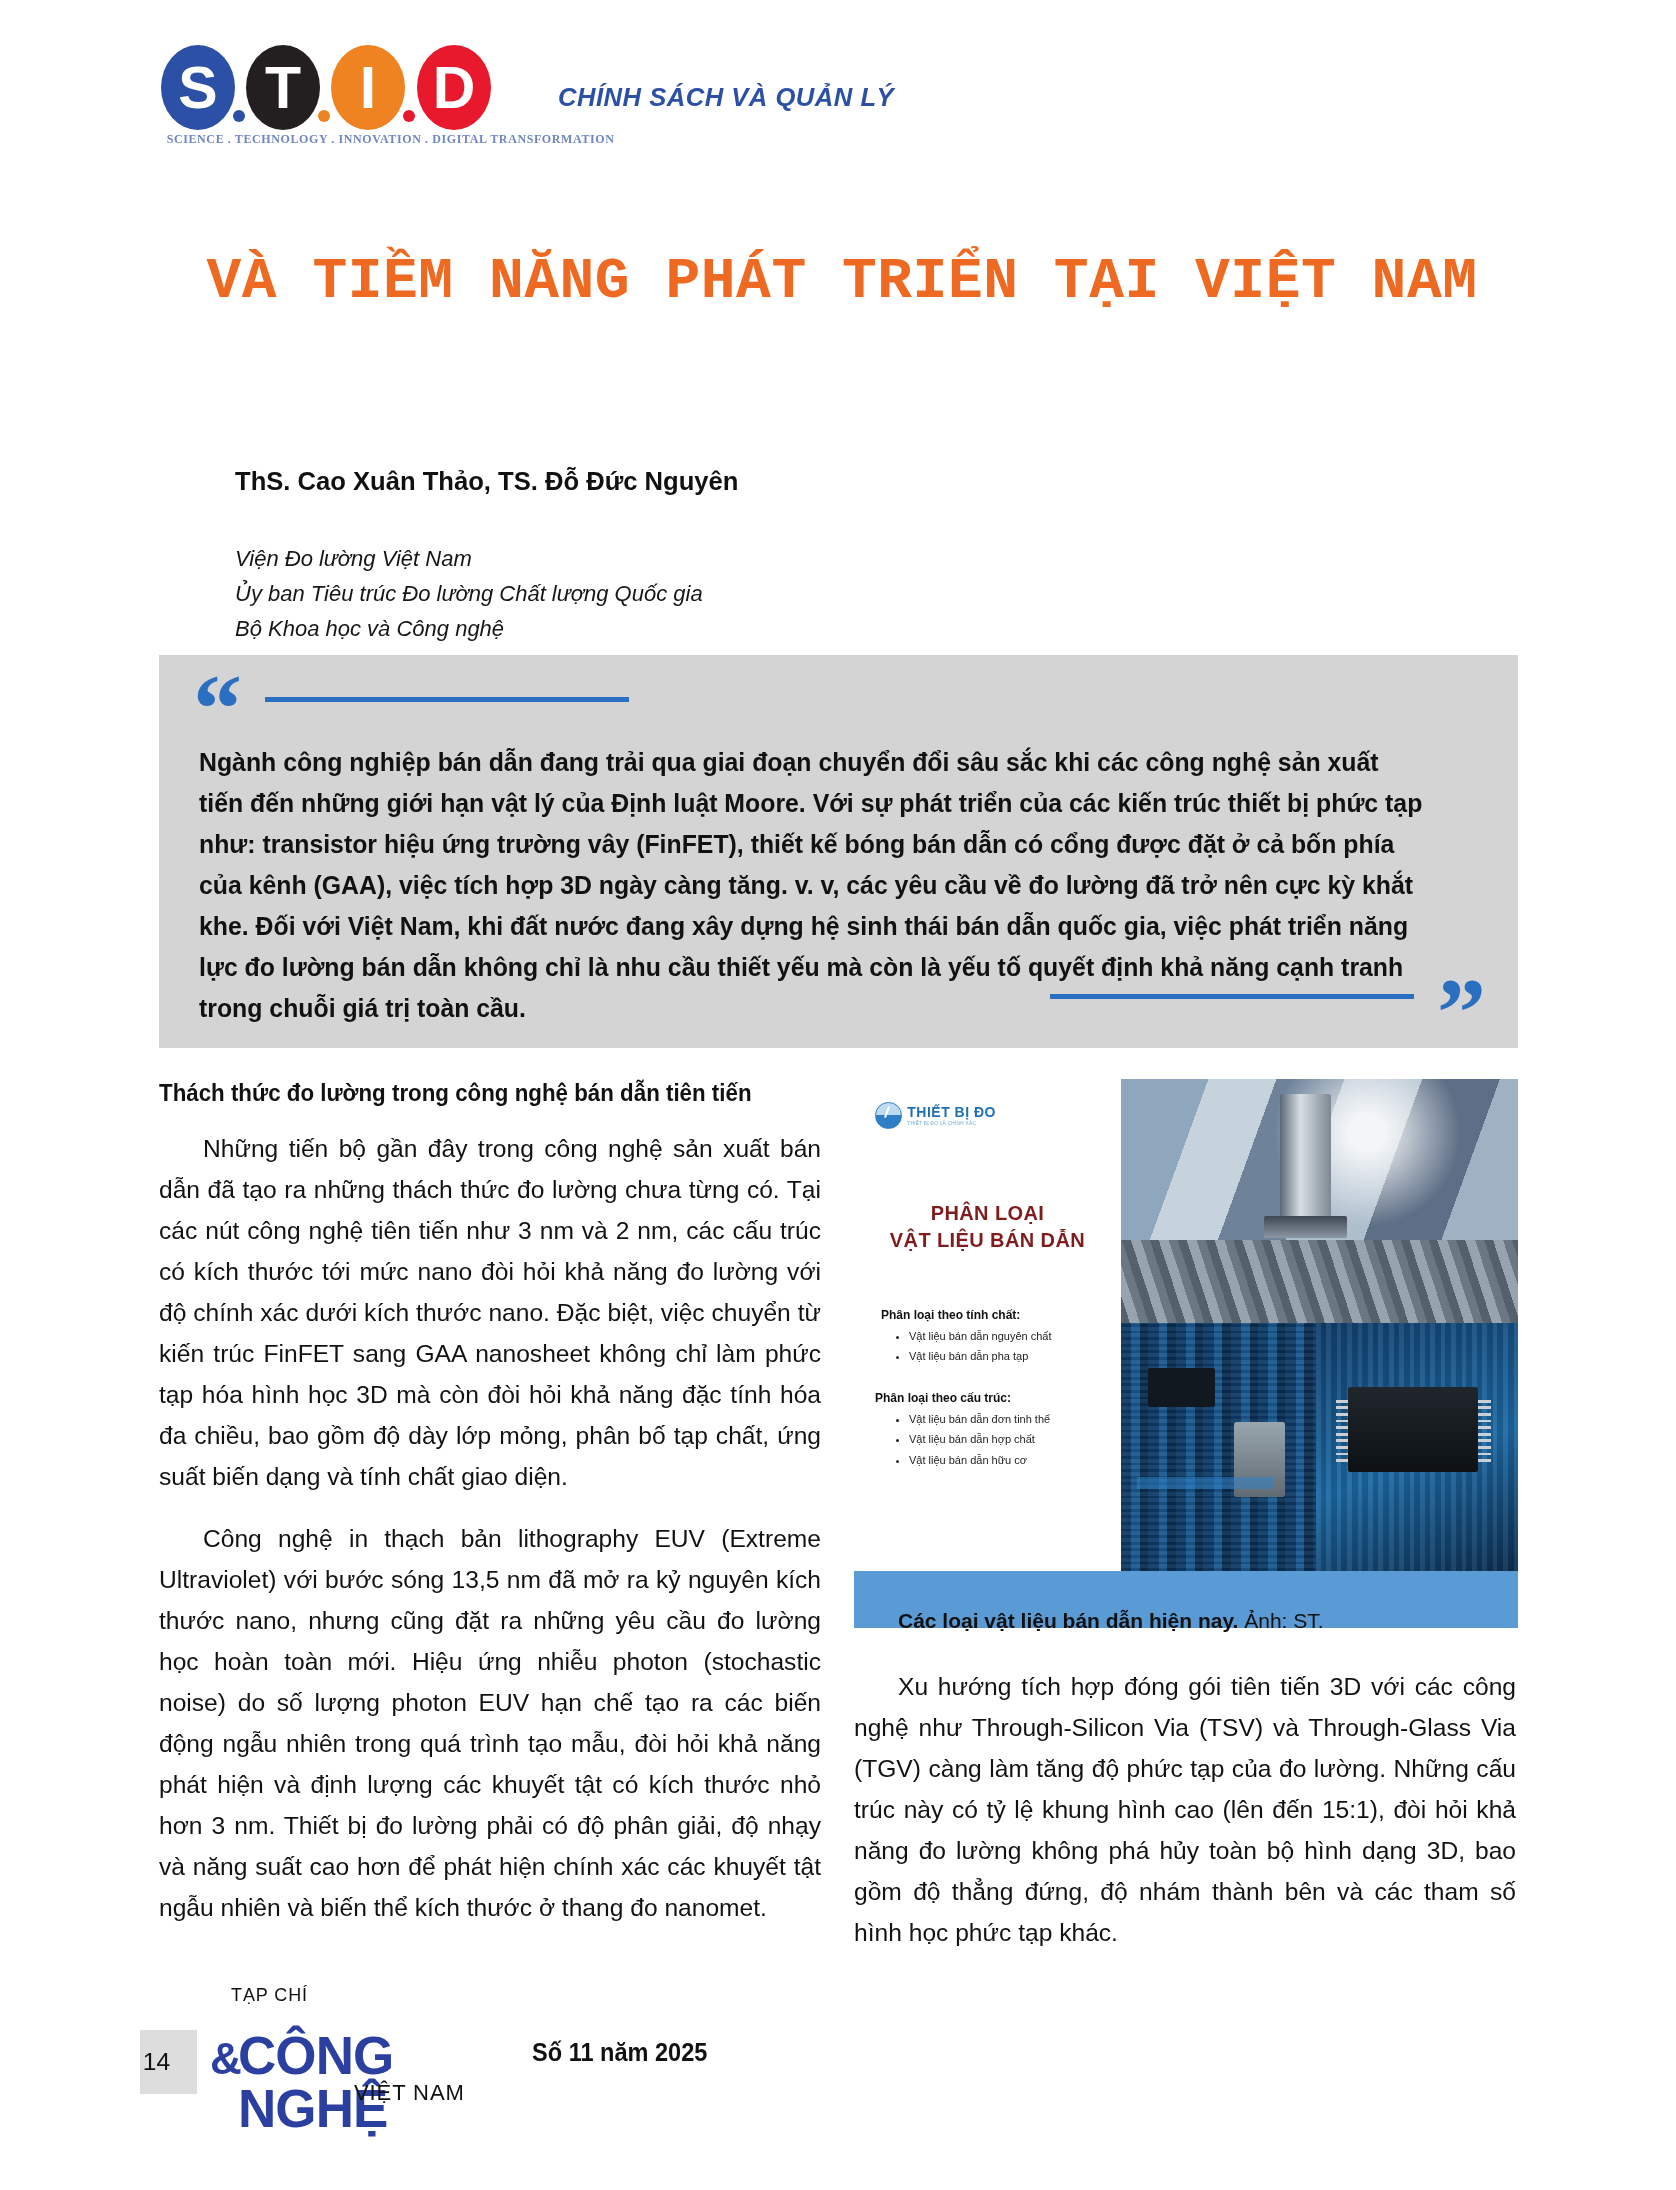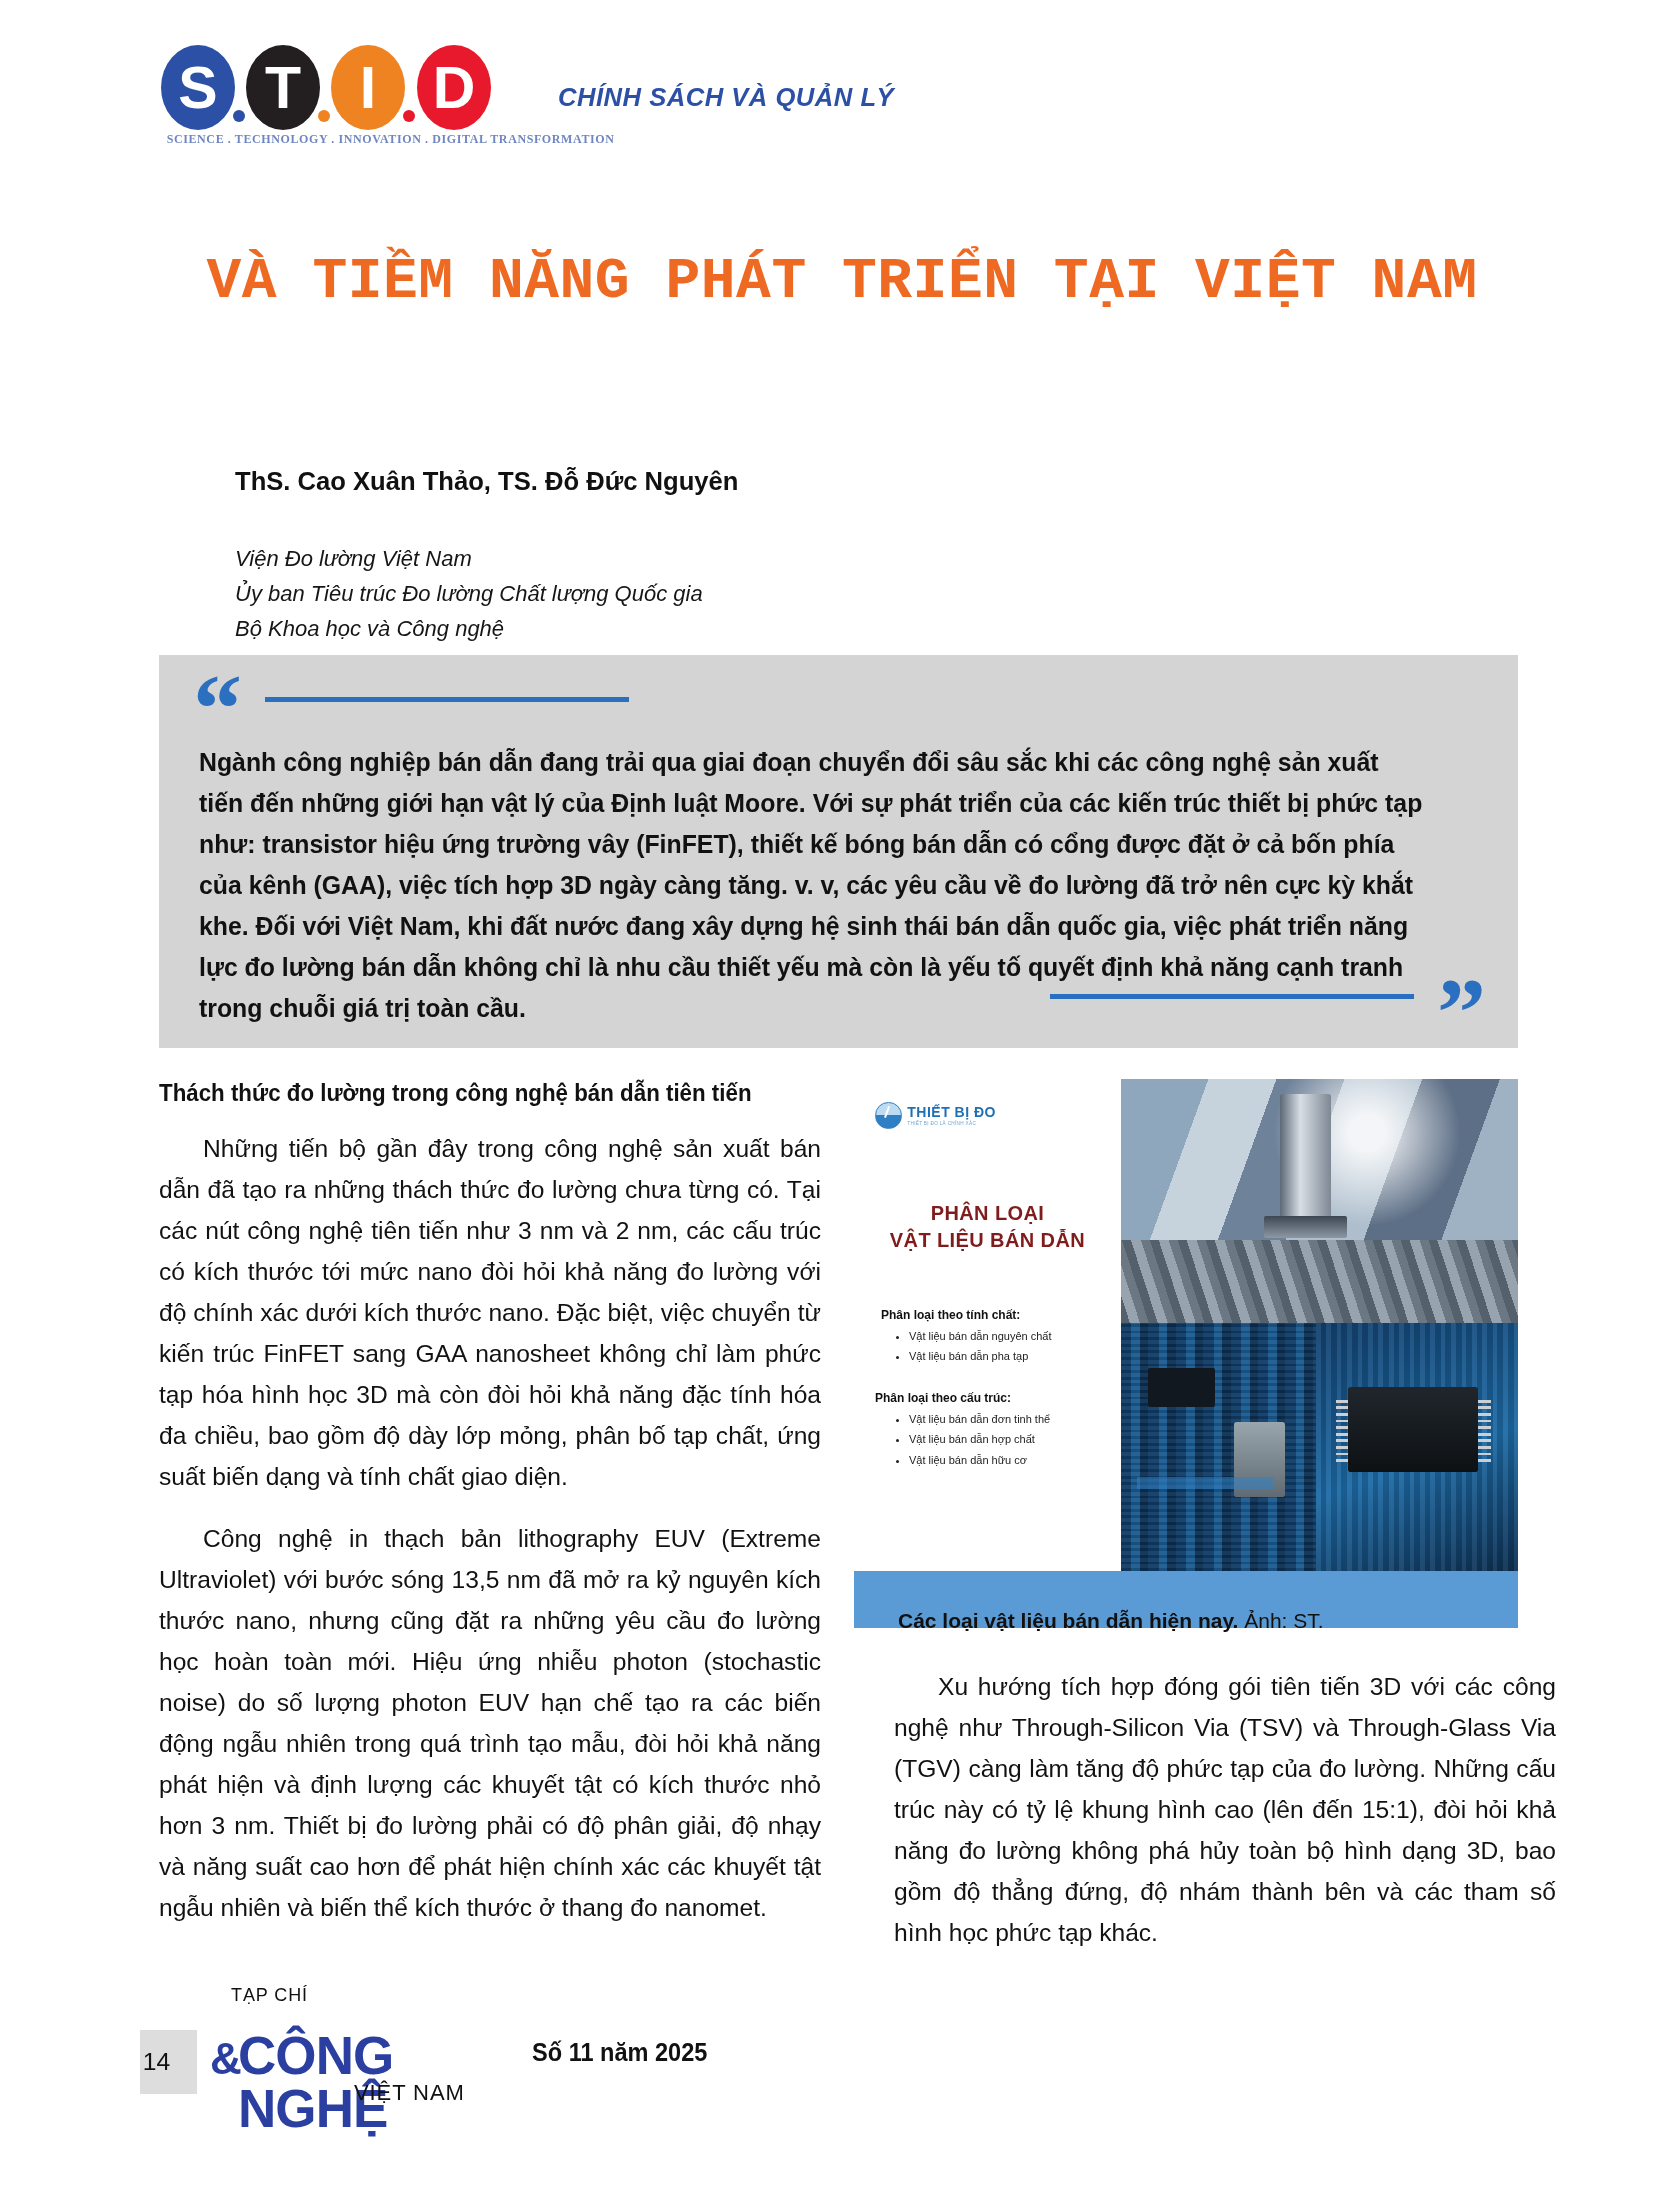--- a/index.html
+++ b/index.html
@@ -50,21 +50,21 @@
   .rule-top{position:absolute;left:106px;top:42px;width:364px;height:4.7px;background:#2b6fc0;}
   .rule-bot{position:absolute;right:104px;bottom:49px;width:364px;height:4.7px;background:#2b6fc0;}
   .abstract-text{position:absolute;left:40px;top:87px;width:1283px;
     font-size:26px;line-height:41px;font-weight:bold;color:#111;
     font-family:"Liberation Sans",sans-serif;
     transform:scaleX(.955);transform-origin:left top;}
 
   
   .col{position:absolute;top:1079px;width:662px;}
   .col-left{left:159px;}
-  .col-right{left:894px;}
+  .col-right{left:854px;}
   .sec-head{font-size:24px;font-weight:bold;color:#111;margin:0 0 21px 0;
     transform:scaleX(.93);transform-origin:left center;white-space:nowrap;}
   p.body{font-size:24.6px;line-height:41px;text-align:justify;margin:0 0 21px 0;
     text-indent:44px;color:#121212;}
   p.body:last-child{margin-bottom:0;}
 
   
   .figure{position:absolute;left:854px;top:1079px;width:664px;height:492px;background:#fff;}
   .fig-left{position:absolute;left:0;top:0;width:267px;height:492px;background:#fff;}
   .fig-right{position:absolute;left:267px;top:0;width:397px;height:492px;overflow:hidden;}

